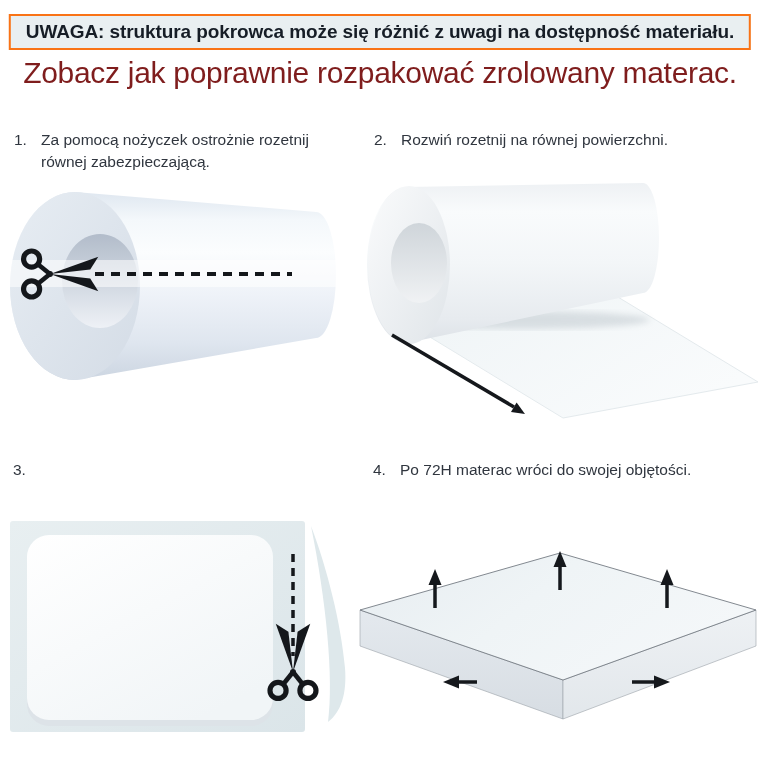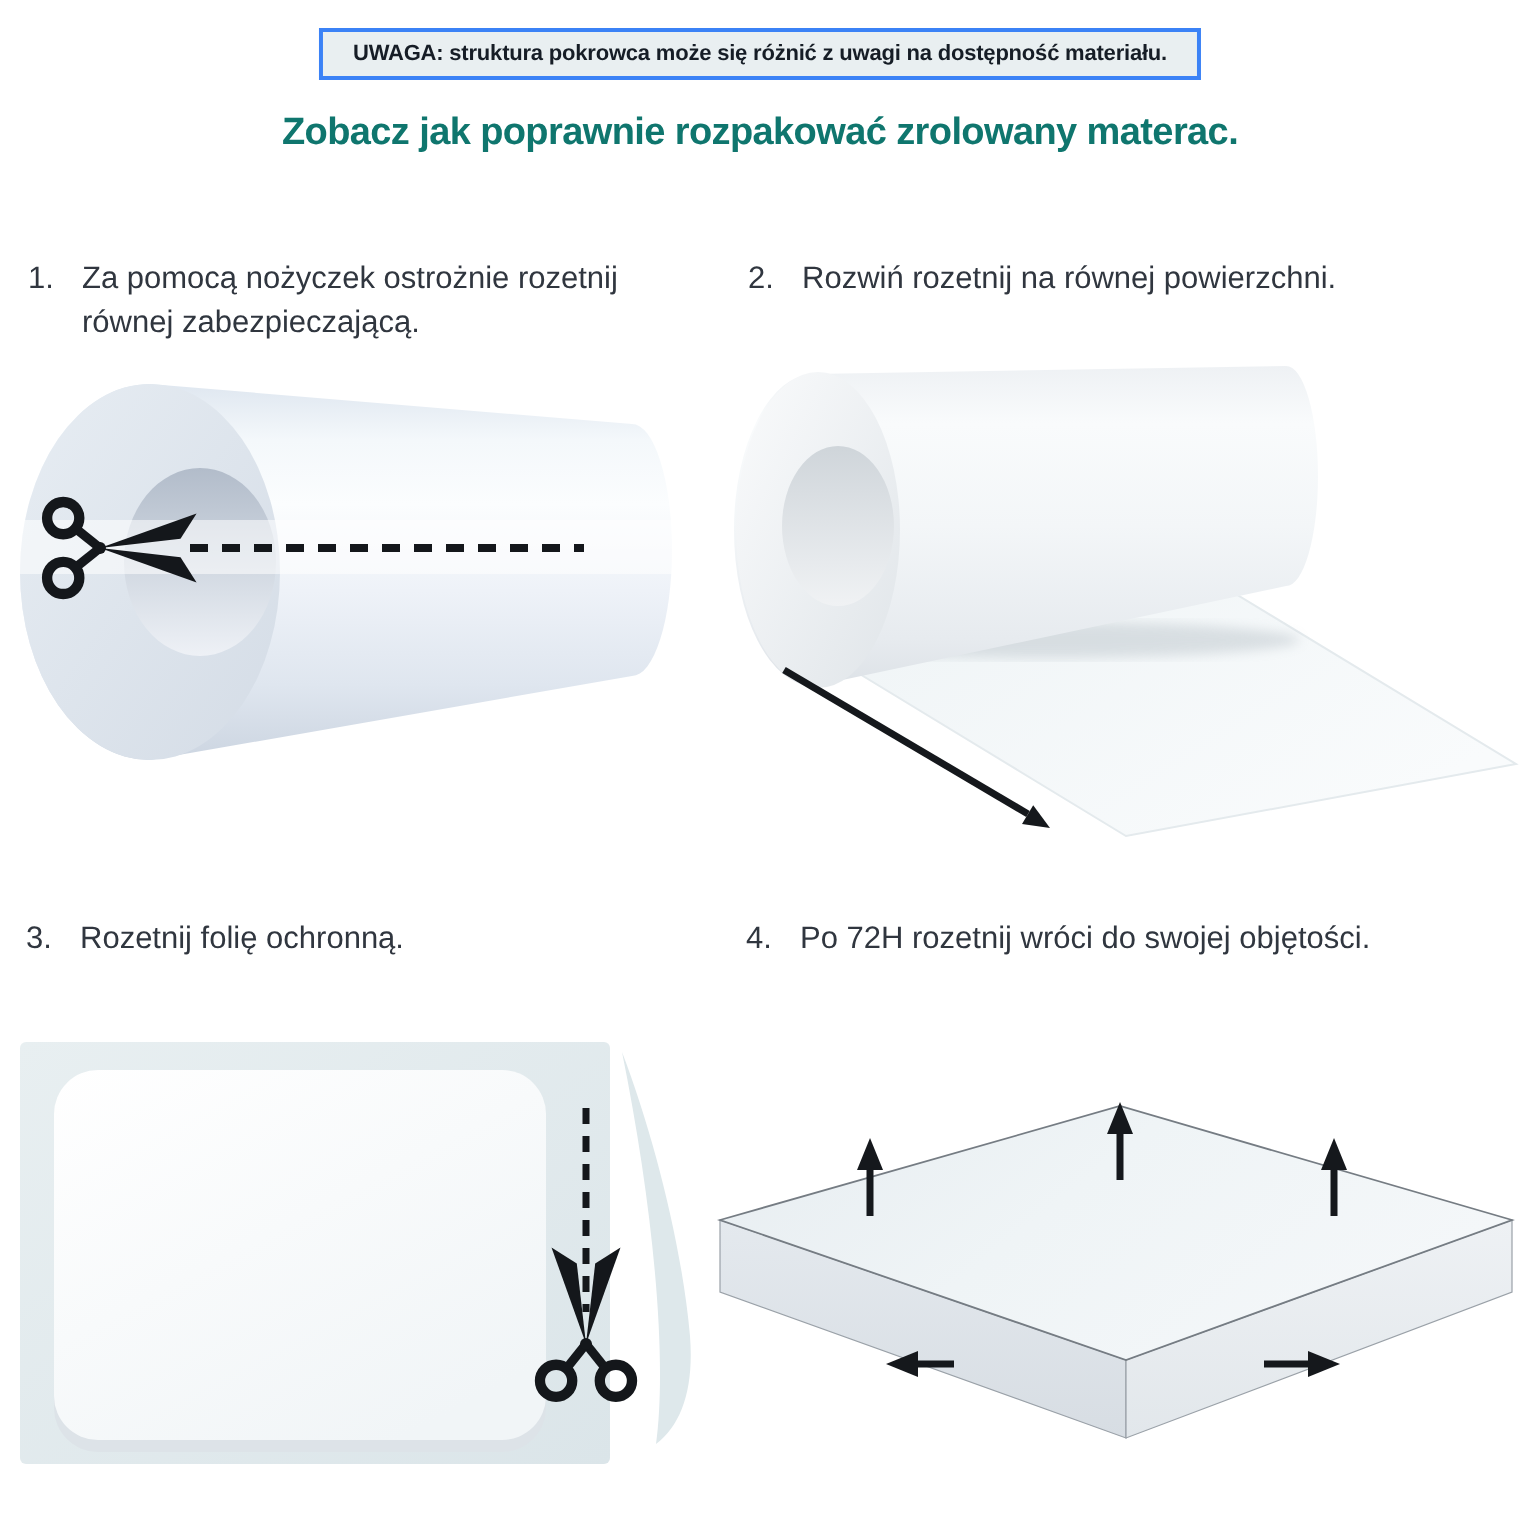--- a/index.html
+++ b/index.html
@@ -5,29 +5,29 @@
   html,body{margin:0;padding:0;background:#ffffff;}
   .page{
     position:relative;
     width:760px;height:760px;
     background:#ffffff;
     font-family:"Liberation Sans","DejaVu Sans",sans-serif;
     overflow:hidden;
   }
   .banner{
     position:absolute;top:14px;left:50%;transform:translateX(-50%);
-    background:#e9eff1;border:2px solid #3b82f6;
+    background:#e9eff1;border:2px solid #f97316;
     padding:5px 15px;white-space:nowrap;
-    font-size:11px;font-weight:700;color:#161d26;
+    font-size:19px;font-weight:700;color:#161d26;
     letter-spacing:-0.1px;
   }
   .heading{
     position:absolute;top:56px;left:0;width:100%;
     margin:0;text-align:center;
-    font-size:19px;font-weight:700;color:#0f766e;
+    font-size:30px;font-weight:400;color:#7f1d1d;
     letter-spacing:-0.3px;
   }
   .step-label{
     position:absolute;display:flex;
     font-size:15.5px;line-height:1.45;color:#30363f;
   }
   .step-label .num{flex:0 0 27px;}
   .s1{left:14px;top:129px;}
   .s1 .txt{max-width:292px;}
   .s2{left:374px;top:129px;}
@@ -55,26 +55,25 @@
     <span class="txt">Za pomocą nożyczek ostrożnie rozetnij równej zabezpieczającą.</span>
   </div>
 
   <div class="step-label s2">
     <span class="num">2.</span>
     <span class="txt">Rozwiń rozetnij na równej powierzchni.</span>
   </div>
 
   <div class="step-label s3">
     <span class="num">3.</span>
-    <span class="txt">Rozetnij folię ochronną.</span>
   </div>
 
   <div class="step-label s4">
     <span class="num">4.</span>
-    <span class="txt">Po 72H rozetnij wróci do swojej objętości.</span>
+    <span class="txt">Po 72H materac wróci do swojej objętości.</span>
   </div>
 
   <svg class="illus i1" width="345" height="212" viewBox="0 0 345 212">
     <defs>
       <linearGradient id="g1roll" x1="0" y1="0" x2="0" y2="1">
         <stop offset="0" stop-color="#dfe7f0"></stop>
         <stop offset="0.15" stop-color="#f4f8fb"></stop>
         <stop offset="0.32" stop-color="#fbfdfe"></stop>
         <stop offset="0.55" stop-color="#eef2f8"></stop>
         <stop offset="0.8" stop-color="#dfe6ef"></stop>

